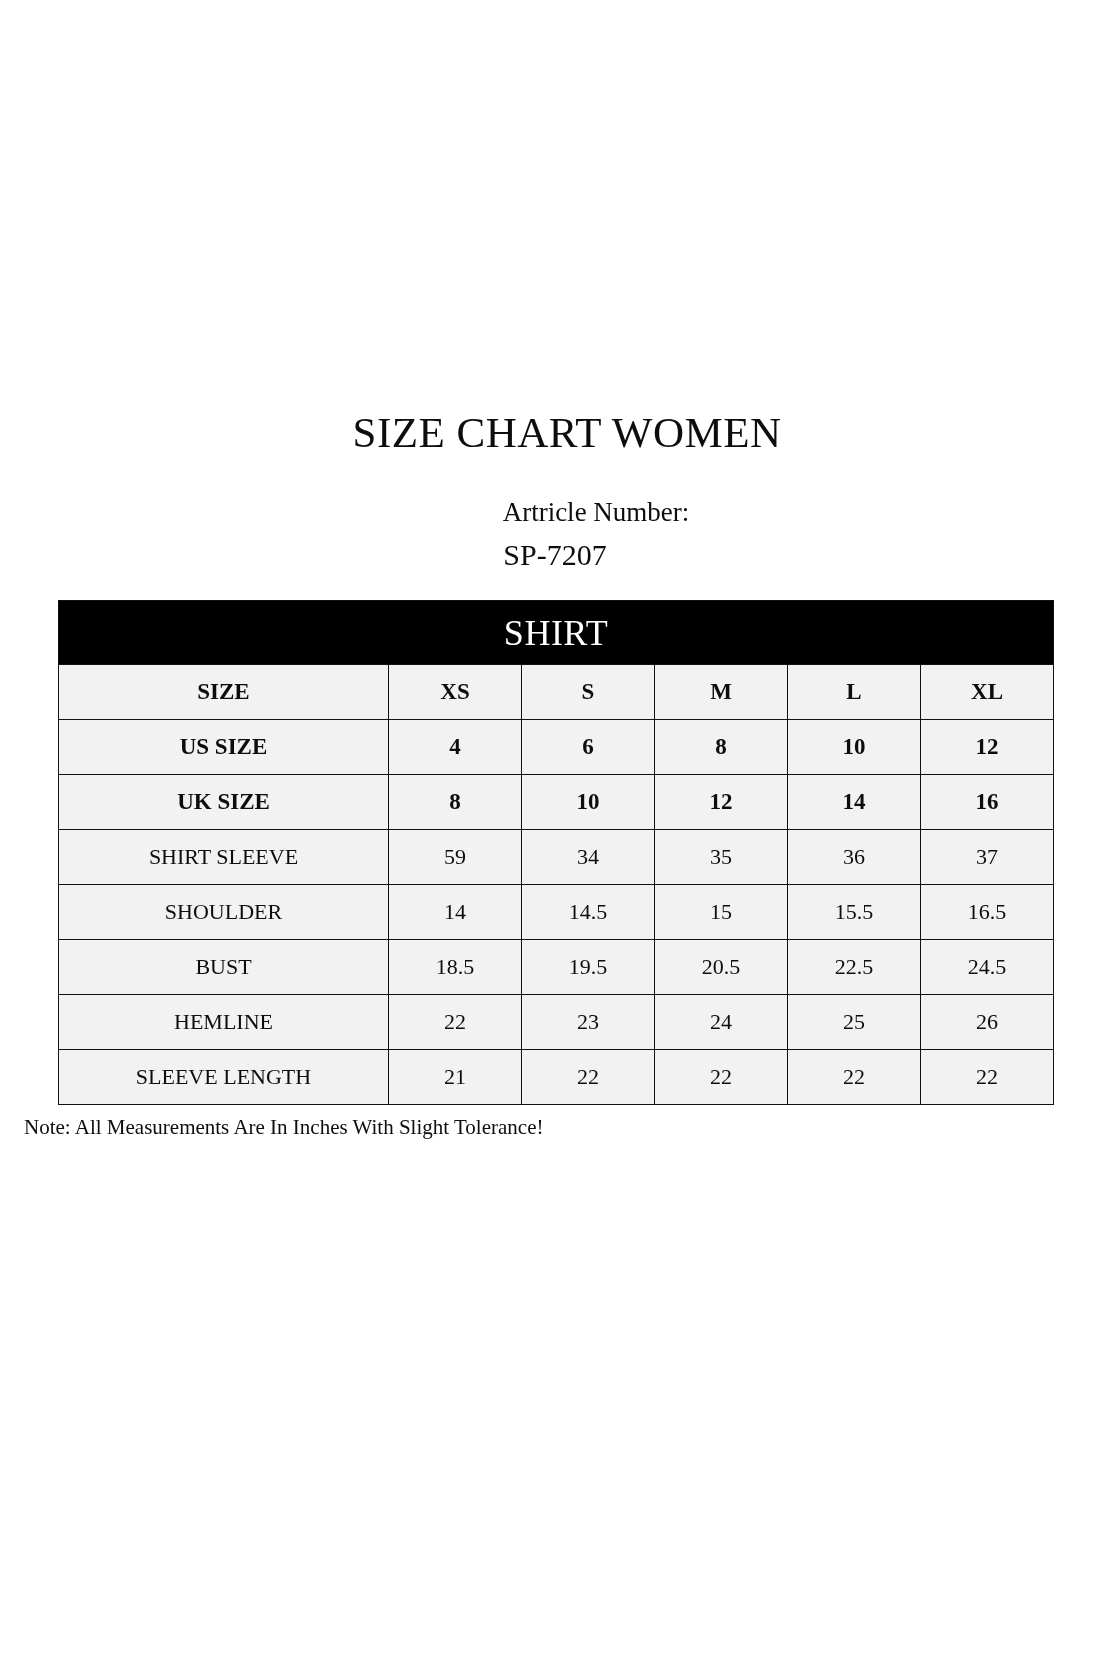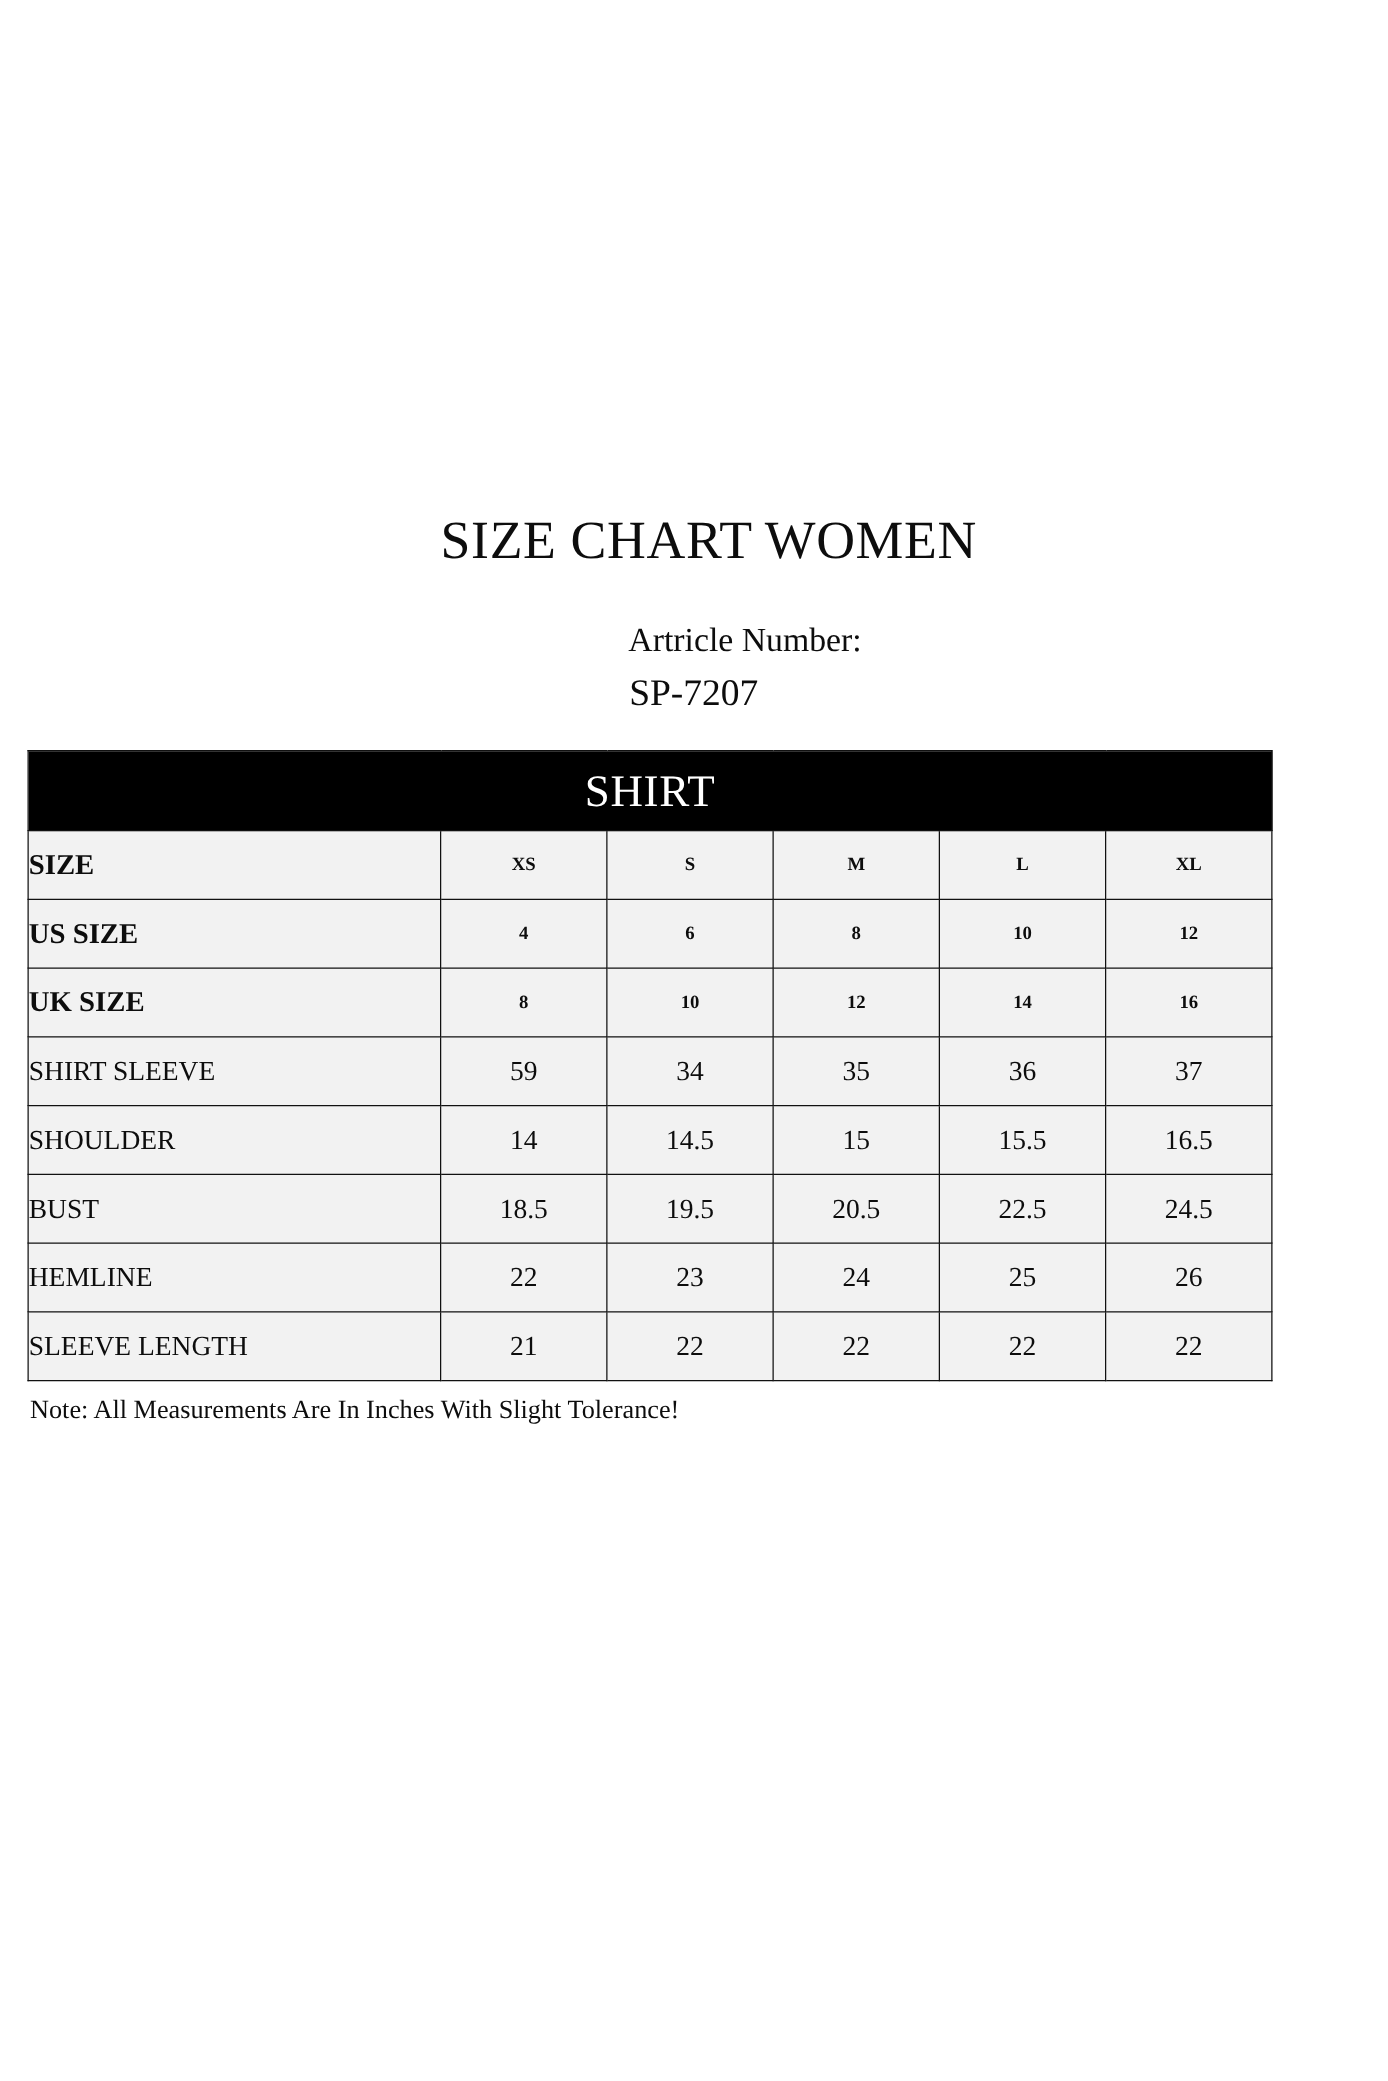--- a/index.html
+++ b/index.html
@@ -56,59 +56,60 @@
   .table-wrap {
     position: absolute;
     left: 22px;
     top: 600px;
     width: 995px;
   }
   table.size-chart {
     border-collapse: collapse;
     width: 995px;
     table-layout: fixed;
+    margin-left: 36px;
   }
   table.size-chart td, table.size-chart th {
     border: 1.5px solid #111111;
     padding: 0;
     margin: 0;
   }
   .garment-head {
     background: #000000;
     color: #ffffff;
     text-align: center;
     font-size: 36px;
     font-weight: 400;
     height: 63px;
     letter-spacing: 0.5px;
     font-family: "Liberation Serif", serif;
   }
   .row-label {
-    text-align: left;
+    text-align: center;
     padding-left: 8px;
     font-size: 22px;
     background: #f2f2f2;
     height: 54px;
     vertical-align: middle;
     white-space: nowrap;
   }
   .row-label.bold {
     font-weight: bold;
     font-size: 23px;
   }
   .cell {
     text-align: center;
     font-size: 22px;
     background: #f2f2f2;
     height: 54px;
     vertical-align: middle;
   }
   .cell.bold {
     font-weight: bold;
-    font-size: 15px;
+    font-size: 23px;
   }
   .note {
     position: absolute;
     left: 24px;
     top: 1115px;
     font-size: 21px;
     font-weight: 400;
     color: #0d0d0d;
   }
 </style>

